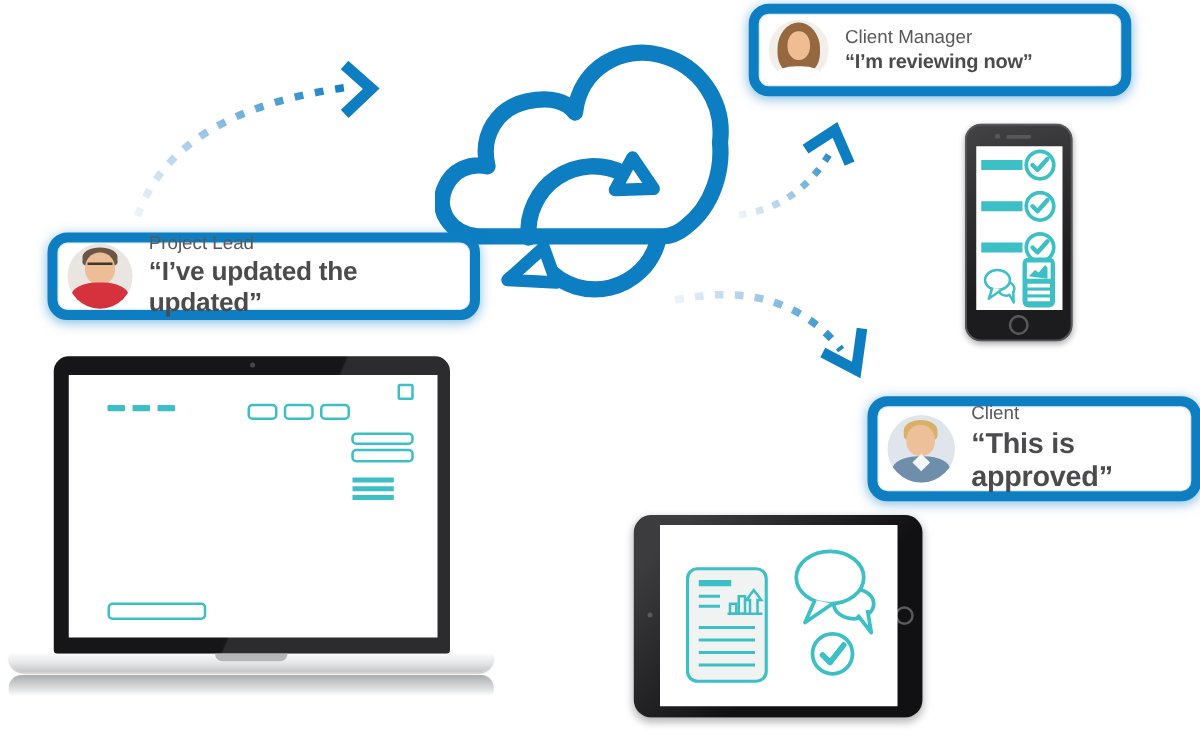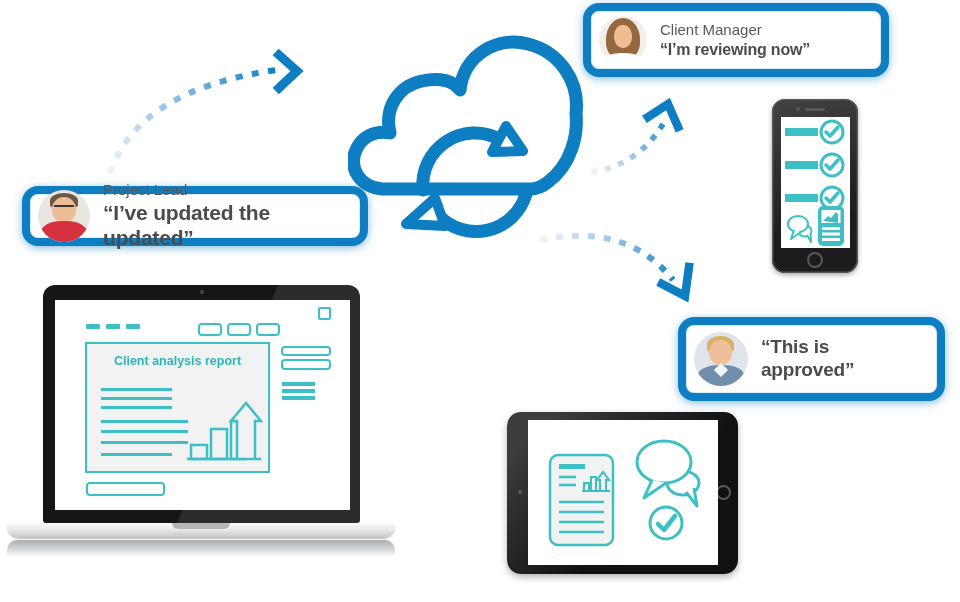--- a/index.html
+++ b/index.html
@@ -4,21 +4,21 @@
 <style>
   html,body{margin:0;padding:0;background:#ffffff;}
   .stage{position:relative;width:960px;height:602px;overflow:hidden;background:#fff;
          font-family:"Liberation Sans",sans-serif;}
   .abs{position:absolute;}
 
   
   .quote-card{position:absolute;display:flex;align-items:center;gap:13px;
     background:#fff;border:8px solid #0d7ec2;border-radius:16px;
     box-shadow:0 2px 9px rgba(13,126,194,.5), inset 0 0 0 1px rgba(13,126,194,.15);
-    padding:5px 14px 5px 8px;box-sizing:border-box;}
+    padding:5px 14px 5px 8px;box-sizing:border-box;margin-left:16px;}
   .quote-card .role{font-size:15px;color:#58595b;line-height:1.25;}
   .quote-card .quote{font-weight:bold;color:#4b4b4d;line-height:1.2;letter-spacing:-.2px;}
   .avatar{border-radius:50%;overflow:hidden;position:relative;flex:none;}
   .avatar div{position:absolute;}
   
   .av-pl{width:52px;height:52px;background:#e9e5e0;}
   .av-pl .hair{left:12px;top:3px;width:28px;height:15px;border-radius:50% 50% 20% 20%;background:#6b5746;}
   .av-pl .head{left:14px;top:7px;width:24px;height:26px;border-radius:48%;background:#edbd96;}
   .av-pl .glasses{left:16px;top:15px;width:20px;height:5px;border-top:2.5px solid #403631;}
   .av-pl .shirt{left:3px;top:31px;width:46px;height:24px;border-radius:45% 45% 0 0;background:#d6323e;}
@@ -130,21 +130,21 @@
       <linearGradient id="g3" gradientUnits="userSpaceOnUse" x1="8" y1="22" x2="148" y2="72">
         <stop offset="0" stop-color="#eef4f9"></stop>
           <stop offset=".45" stop-color="#9cc6e6"></stop>
           <stop offset="1" stop-color="#0d7ec2"></stop>
       </linearGradient>
     </defs>
     <path d="M8 22 Q95 4 141 62" fill="none" stroke="url(#g3)" stroke-width="6" stroke-dasharray="7 9"></path>
     <path d="M130 66 L153 78 L157 49" fill="none" stroke="#0d7ec2" stroke-width="8.5" stroke-linecap="square"></path>
   </svg>
 
-  <div class="quote-card" style="left:22px;top:186px;width:346px;height:60px;">
+  <div class="quote-card" style="left:22px;top:186px;width:346px;height:70px;">
     <div class="avatar av-pl">
       <div class="hair"></div>
       <div class="head"></div>
       <div class="glasses"></div>
       <div class="shirt"></div>
     </div>
     <div>
       <div class="role">Project Lead</div>
       <div class="quote" style="font-size:21px">“I’ve updated the updated”</div>
     </div>
@@ -163,61 +163,41 @@
   </div>
 
   <div class="quote-card" style="left:678px;top:317px;width:267px;height:84px;">
     <div class="avatar av-cl">
       <div class="hair"></div>
       <div class="head"></div>
       <div class="shirt"></div>
       <div class="collar"></div>
     </div>
     <div>
-      <div class="quote" style="font-size:19px">“This is approved”</div>
+      <div class="role">Client</div>
+      <div class="quote" style="font-size:23px">“This is approved”</div>
     </div>
   </div>
 
   <div>
     <div class="laptop-bezel">
       <div class="laptop-cam"></div>
       <div class="laptop-screen">
         <div class="menu-dashes">
             <span></span>
             <span></span>
             <span></span>
           </div>
         <div class="screen-tabs">
             <span></span>
             <span></span>
             <span></span>
           </div>
         <div class="corner-square"></div>
 
-        <div class="report-panel">
-          <div class="report-title">Client analysis report</div>
-          <div class="report-lines">
-            <span style="top:44px;width:71px"></span>
-            <span style="top:53px;width:71px"></span>
-            <span style="top:62px;width:71px"></span>
-            <span style="top:76px;width:87px"></span>
-            <span style="top:86px;width:87px"></span>
-            <span style="top:97px;width:87px"></span>
-            <span style="top:109px;width:71px"></span>
-          </div>
-          <svg style="position:absolute;right:5px;bottom:8px" width="78" height="64" viewBox="0 0 78 64">
-            <g fill="none" stroke="#3cbfc5" stroke-width="2.5">
-              <rect x="6" y="46" width="16" height="14"></rect>
-              <rect x="26" y="30" width="16" height="30"></rect>
-              <rect x="46" y="22" width="14" height="38"></rect>
-              <path d="M52 60 L52 22 L46 22 L61 4 L76 22 L70 22 L70 60" fill="#f1f2f2"></path>
-              <path d="M2 60 H76"></path>
-            </g>
-          </svg>
-        </div>
 
         <div class="side-col">
           <div class="rect" style="left:226px;top:46px;width:50px;height:10px"></div>
           <div class="rect" style="left:226px;top:59px;width:50px;height:11px"></div>
           <div class="bar" style="left:227px;top:82px"></div>
           <div class="bar" style="left:227px;top:89px"></div>
           <div class="bar" style="left:227px;top:96px"></div>
         </div>
 
         <div class="bottom-btn"></div>

